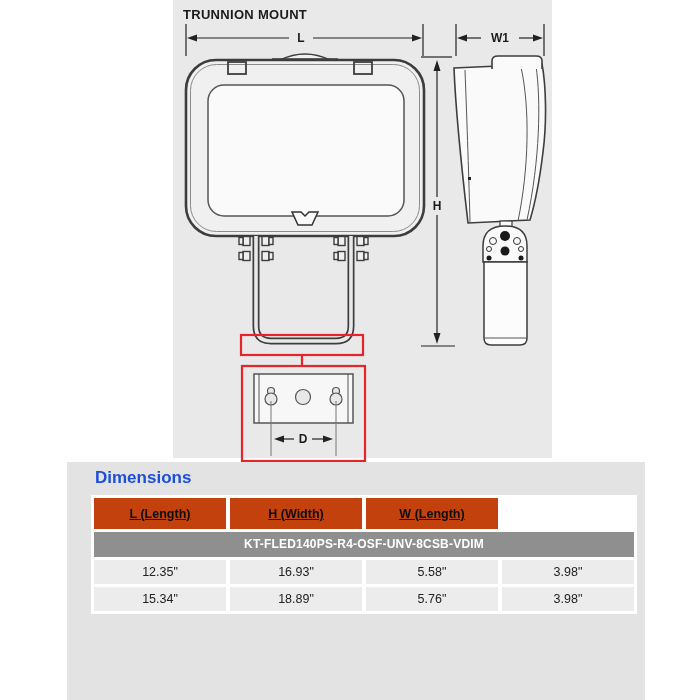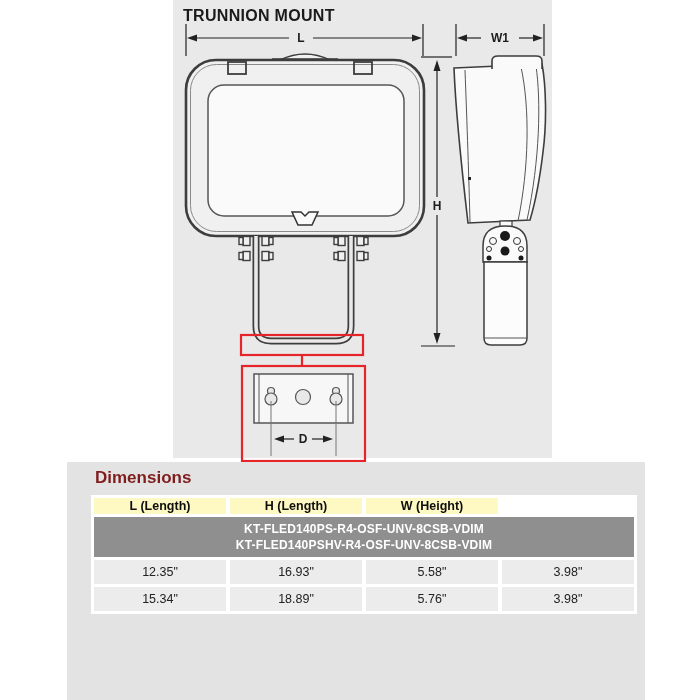--- a/index.html
+++ b/index.html
@@ -6,46 +6,46 @@
   body{
     width:700px;height:700px;position:relative;overflow:hidden;
     background:#ffffff;
     font-family:"Liberation Sans",sans-serif;
     -webkit-font-smoothing:antialiased;
   }
   
   .diagram-svg{position:absolute;left:0;top:0;}
   .drawing-title{
     position:absolute;left:183px;top:7px;
-    font-size:16px;font-weight:bold;color:#1a1a1a;letter-spacing:.3px;
+    font-size:13px;font-weight:bold;color:#1a1a1a;letter-spacing:.3px;
     z-index:5;
   }
   svg text{
     font-family:"Liberation Sans",sans-serif;
     font-size:12px;font-weight:bold;fill:#1c1c1c;
   }
   
   .dims-panel{
     position:absolute;left:67px;top:462px;width:578px;height:238px;
     background:#e3e3e3;
   }
   .dims-heading{
     position:absolute;left:28px;top:6px;
-    font-size:17px;font-weight:bold;color:#7f1d1d;
+    font-size:17px;font-weight:bold;color:#1d4ed8;
   }
   .dims-table{
     position:absolute;left:24px;top:33px;width:540px;
     background:#ffffff;padding:3px;
     display:grid;grid-template-columns:repeat(4,1fr);
     gap:3px 4px;
   }
   .th-cell{
-    background:#fef9c3;height:16px;
+    background:#c2410c;height:31px;
     display:flex;align-items:center;justify-content:center;
-    font-size:12.5px;font-weight:bold;color:#0e0e0e;
+    font-size:12.5px;font-weight:bold;color:#0e0e0e;text-decoration:underline;
   }
   .model-row{
     grid-column:1 / span 4;background:#8f8f8f;
     padding:5px 0 4px 0;text-align:center;
   }
   .model-line{
     font-size:12px;font-weight:bold;color:#ffffff;line-height:1.3;
     letter-spacing:.2px;
   }
   .val-cell{
@@ -190,26 +190,25 @@
     <rect x="242" y="366" width="123" height="95"></rect>
   </g>
 </svg>
 
 <div class="dims-panel">
   <div class="dims-heading">Dimensions</div>
 
   <div class="dims-table">
 
     <div class="th-cell">L (Length)</div>
-    <div class="th-cell">H (Length)</div>
-    <div class="th-cell">W (Height)</div>
+    <div class="th-cell">H (Width)</div>
+    <div class="th-cell">W (Length)</div>
 
     <div class="model-row">
       <div class="model-line">KT-FLED140PS-R4-OSF-UNV-8CSB-VDIM</div>
-      <div class="model-line">KT-FLED140PSHV-R4-OSF-UNV-8CSB-VDIM</div>
     </div>
 
     <div class="val-cell">12.35"</div>
     <div class="val-cell">16.93"</div>
     <div class="val-cell">5.58"</div>
     <div class="val-cell">3.98"</div>
 
 
     <div class="val-cell">15.34"</div>
     <div class="val-cell">18.89"</div>

